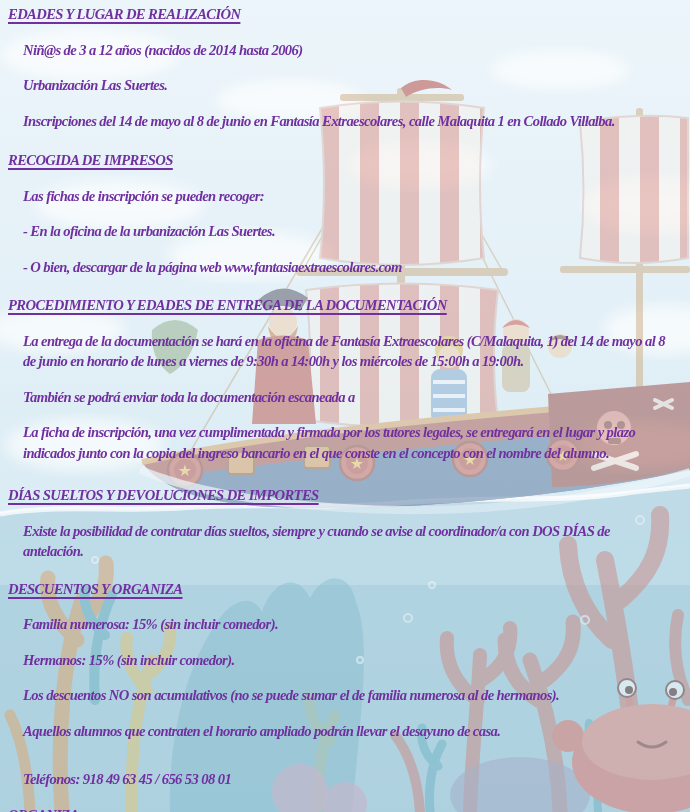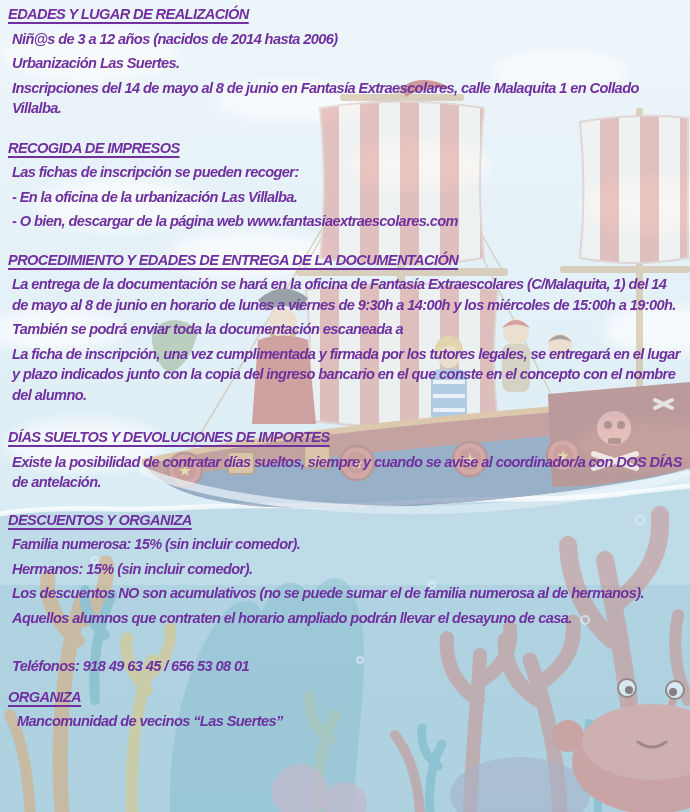--- a/index.html
+++ b/index.html
@@ -15,31 +15,32 @@
     position:absolute;inset:0;
     padding:4px 4px 0 8px;
     box-sizing:border-box;
     font-style:italic;
     font-weight:700;
     font-size:14.6px;
     line-height:20.5px;
     letter-spacing:-0.6px;
     color:#7030A0;
     z-index:2;
+    font-family:Liberation Serif, serif;
   }
   .sec h2{
     margin:0;
     font:inherit;
     font-size:inherit;
     color:inherit;
     text-decoration:underline;
     text-decoration-thickness:1.5px;
     text-underline-offset:3px;
   }
-  .sec p{margin:4px;}
+  .sec p{margin:15px;}
   .sec-edades{margin-bottom:19px;}
   .sec-recogida{margin-bottom:18px;}
   .sec-procedimiento{margin-bottom:22px;}
   .sec-dias-sueltos{margin-bottom:17px;}
   .sec-descuentos{margin-bottom:28px;}
   .sec-mas-informacion{margin-bottom:10px;}
   .sec-organiza{margin-bottom:0;}
   .sec-organiza p{padding-left:5px;}
 </style>
 </head>
@@ -219,21 +220,21 @@
   <main class="content">
       <section class="sec sec-edades">
         <h2>EDADES Y LUGAR DE REALIZACIÓN</h2>
         <p>Niñ@s de 3 a 12 años (nacidos de 2014 hasta 2006)</p>
         <p>Urbanización Las Suertes.</p>
         <p>Inscripciones del 14 de mayo al 8 de junio en Fantasía Extraescolares, calle Malaquita 1 en Collado Villalba.</p>
       </section>
       <section class="sec sec-recogida">
         <h2>RECOGIDA DE IMPRESOS</h2>
         <p>Las fichas de inscripción se pueden recoger:</p>
-        <p>- En la oficina de la urbanización Las Villalba.</p>
+        <p>- En la oficina de la urbanización Las Suertes.</p>
         <p>- O bien, descargar de la página web www.fantasiaextraescolares.com</p>
       </section>
       <section class="sec sec-procedimiento">
         <h2>PROCEDIMIENTO Y EDADES DE ENTREGA DE LA DOCUMENTACIÓN</h2>
         <p>La entrega de la documentación se hará en la oficina de Fantasía Extraescolares (C/Malaquita, 1) del 14 de mayo al 8 de junio en horario de lunes a viernes de 9:30h a 14:00h y los miércoles de 15:00h a 19:00h.</p>
         <p>También se podrá enviar toda la documentación escaneada a</p>
         <p>La ficha de inscripción, una vez cumplimentada y firmada por los tutores legales, se entregará en el lugar y plazo indicados junto con la copia del ingreso bancario en el que conste en el concepto con el nombre del alumno.</p>
       </section>
       <section class="sec sec-dias-sueltos">
         <h2>DÍAS SUELTOS Y DEVOLUCIONES DE IMPORTES</h2>

